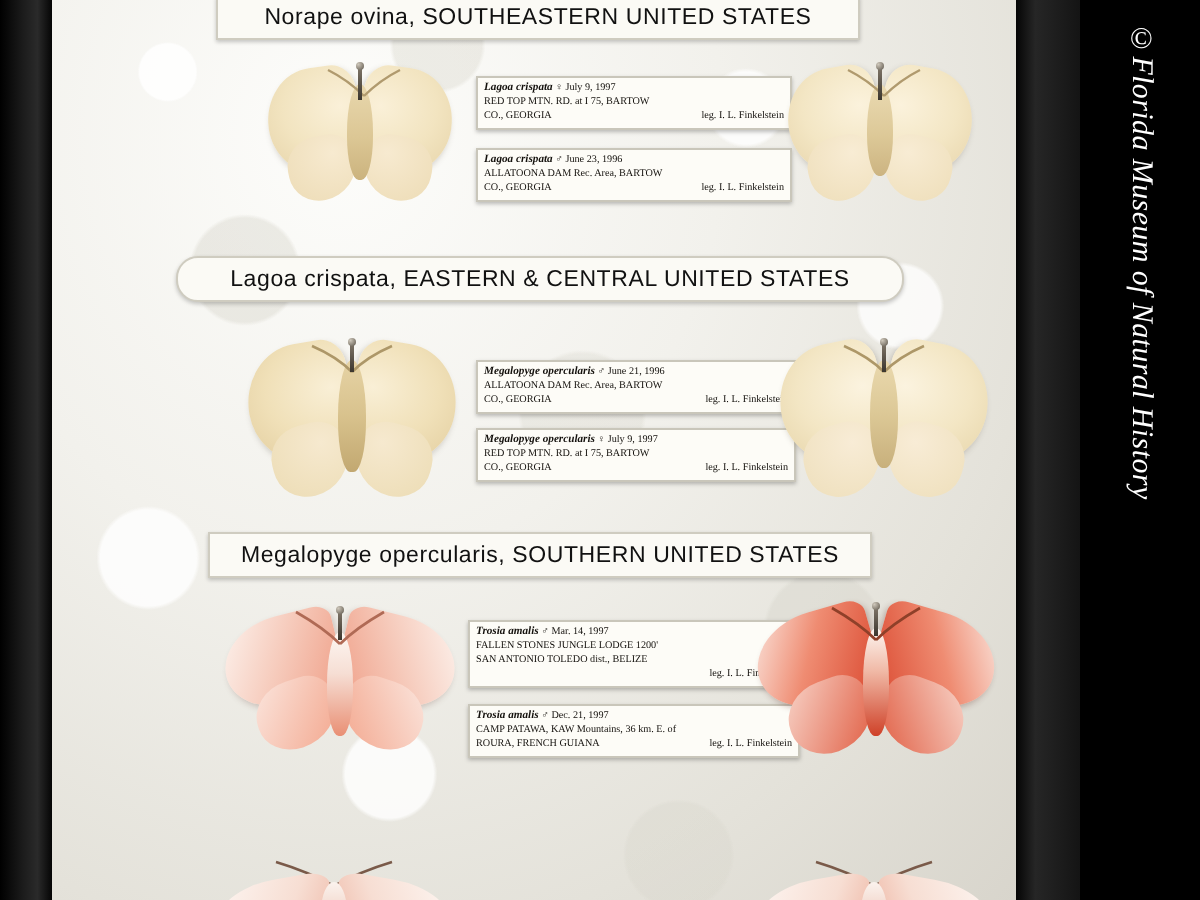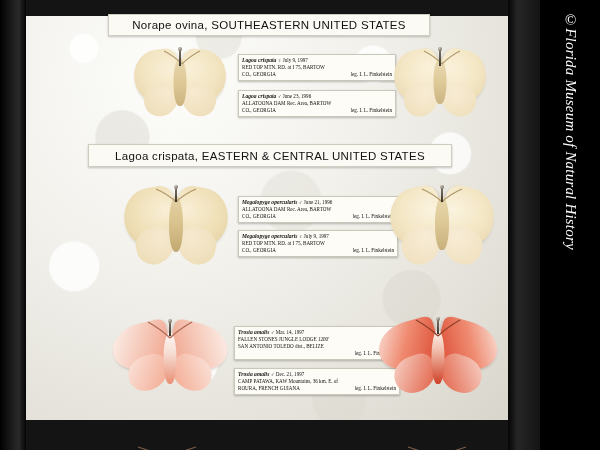--- a/index.html
+++ b/index.html
@@ -42,23 +42,23 @@
     position: absolute;
     left: 508px;
     top: 0;
     width: 32px;
     height: 450px;
     background: linear-gradient(90deg,#050505 0%, #262626 30%, #141414 100%);
   }
   .drawer-inner {
     position: absolute;
     left: 26px;
-    top: 16px;
+    top: 0px;
     width: 482px;
-    height: 404px;
+    height: 450px;
     background:
       radial-gradient(ellipse at 30% 15%, #fdfdfb 0%, #f2f1ec 40%, #e4e2da 75%, #d8d5cc 100%);
   }
   
   .wool {
     position: absolute;
     left: 0; top: 0; right: 0; bottom: 0;
     background-image:
       radial-gradient(circle at 12% 8%, rgba(255,255,255,0.95) 0 14px, rgba(255,255,255,0) 15px),
       radial-gradient(circle at 40% 5%, rgba(220,218,208,0.5) 0 22px, rgba(255,255,255,0) 24px),
@@ -237,21 +237,21 @@
           <span class="sex">♂</span>
           <span class="dt">June 23, 1996</span>
         </div>
         <div class="row">ALLATOONA DAM Rec. Area, BARTOW</div>
         <div class="row">
           <span>CO., GEORGIA</span>
           <span style="float:right">leg. I. L. Finkelstein</span>
         </div>
       </div>
 
-      <div class="section-label" style="left:62px; top:128px; width:362px; height:21px; font-size:11.5px;">
+      <div class="section-label" style="left:62px; top:128px; width:362px; height:21px; font-size:11.5px;border-radius:11px;">
         <span>Lagoa crispata, EASTERN &amp; CENTRAL UNITED STATES</span>
       </div>
 
       <div class="moth" style="left:98px; top:168px; width:104px; height:86px;">
         <div class="wing" style="left:0px; top:4px; width:52px; height:58px; background:radial-gradient(ellipse at 82% 42%, #f9efd6 0%, #f0e0b8 55%, #e2cd9e 100%); border-radius:62% 28% 45% 55%; transform:rotate(-10deg); box-shadow:1px 2px 3px rgba(90,80,60,.28);"></div>
         <div class="wing" style="left:52px; top:4px; width:52px; height:58px; background:radial-gradient(ellipse at 18% 42%, #f9efd6 0%, #f0e0b8 55%, #e2cd9e 100%); border-radius:28% 62% 55% 45%; transform:rotate(10deg); box-shadow:-1px 2px 3px rgba(90,80,60,.28);"></div>
         <div class="wing" style="left:12px; top:44px; width:38px; height:36px; background:radial-gradient(ellipse at 70% 30%, #f6e9cf 0%, #ecdcb4 100%); border-radius:50% 40% 60% 50%; transform:rotate(-14deg);"></div>
         <div class="wing" style="left:54px; top:44px; width:38px; height:36px; background:radial-gradient(ellipse at 30% 30%, #f6e9cf 0%, #ecdcb4 100%); border-radius:40% 50% 50% 60%; transform:rotate(14deg);"></div>
         <div class="body" style="top:12px; width:14px; height:56px; background:linear-gradient(180deg,#e6d3a5 0%, #d8c28d 50%, #c2a871 100%);"></div>
         <svg class="ant" style="left:30px; top:0px; width:44px; height:20px;" viewBox="0 0 44 20">
@@ -294,20 +294,23 @@
           <span class="sex">♀</span>
           <span class="dt">July 9, 1997</span>
         </div>
         <div class="row">RED TOP MTN. RD. at I 75, BARTOW</div>
         <div class="row">
           <span>CO., GEORGIA</span>
           <span style="float:right">leg. I. L. Finkelstein</span>
         </div>
       </div>
 
+      <div class="section-label" style="left:78px; top:266px; width:330px; height:21px; font-size:11.5px;">
+        <span>Megalopyge opercularis, SOUTHERN UNITED STATES</span>
+      </div>
 
       <div class="moth" style="left:86px; top:300px; width:116px; height:82px;">
         <div class="wing" style="left:0px; top:8px; width:58px; height:44px; background:linear-gradient(120deg,#fdf4ef 0%, #f6cbbc 48%, #ef9d85 100%); border-radius:70% 20% 40% 60%; transform:rotate(-14deg); box-shadow:1px 2px 3px rgba(100,60,50,.25);"></div>
         <div class="wing" style="left:58px; top:8px; width:58px; height:44px; background:linear-gradient(240deg,#fdf4ef 0%, #f6cbbc 48%, #ef9d85 100%); border-radius:20% 70% 60% 40%; transform:rotate(14deg); box-shadow:-1px 2px 3px rgba(100,60,50,.25);"></div>
         <div class="wing" style="left:16px; top:40px; width:40px; height:34px; background:linear-gradient(130deg,#fbe6de 0%, #f3a78e 100%); border-radius:55% 35% 60% 50%; transform:rotate(-18deg);"></div>
         <div class="wing" style="left:60px; top:40px; width:40px; height:34px; background:linear-gradient(230deg,#fbe6de 0%, #f3a78e 100%); border-radius:35% 55% 50% 60%; transform:rotate(18deg);"></div>
         <div class="body" style="top:16px; width:13px; height:52px; background:linear-gradient(180deg,#fdf7f2 0%, #f6ded4 40%, #e98f74 100%);"></div>
         <svg class="ant" style="left:34px; top:2px; width:48px; height:22px;" viewBox="0 0 48 22">
           <path d="M24 20 C17 13 9 8 2 4" stroke="#b06a55" stroke-width="1.3" fill="none"></path>
           <path d="M24 20 C31 13 39 8 46 4" stroke="#b06a55" stroke-width="1.3" fill="none"></path>

